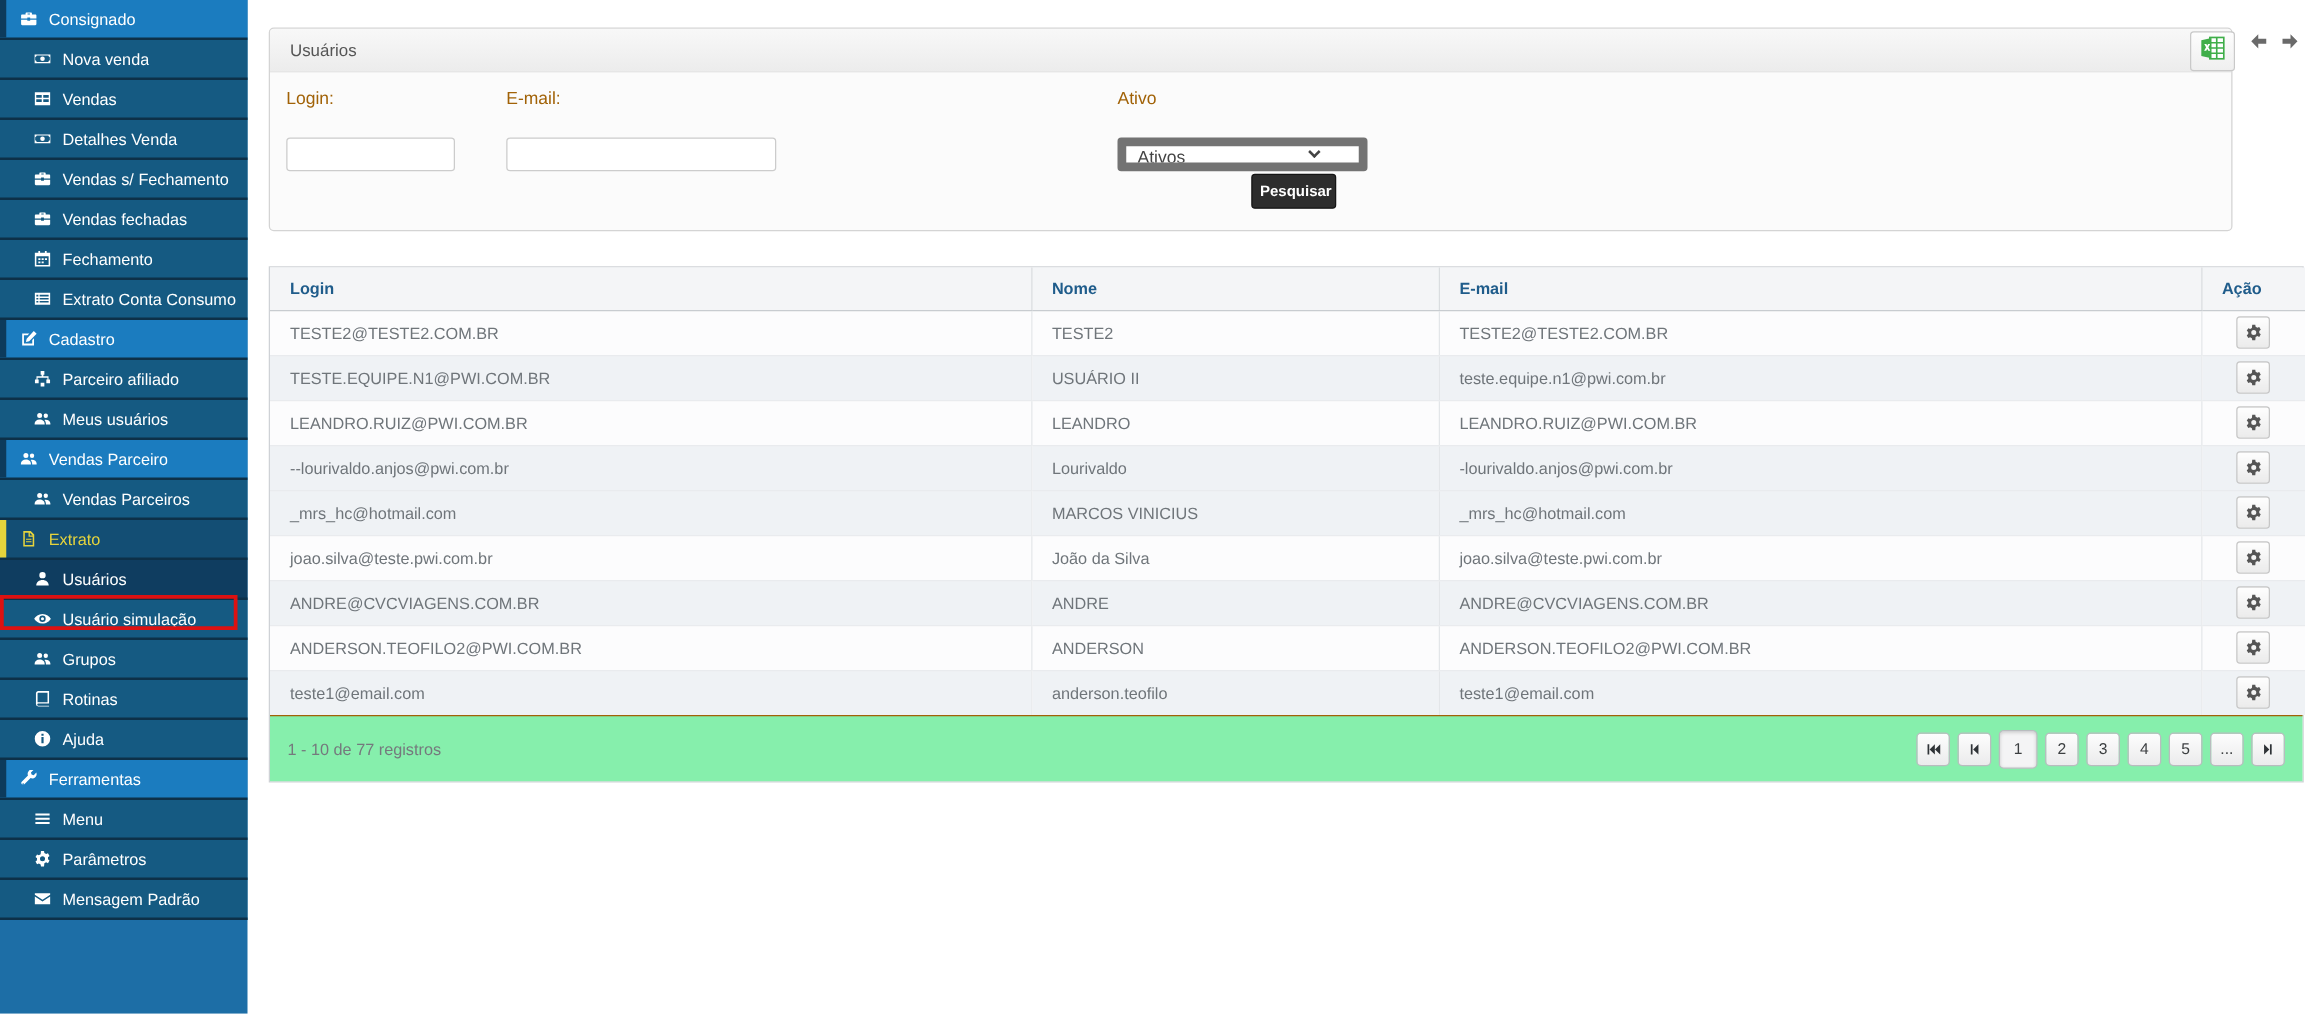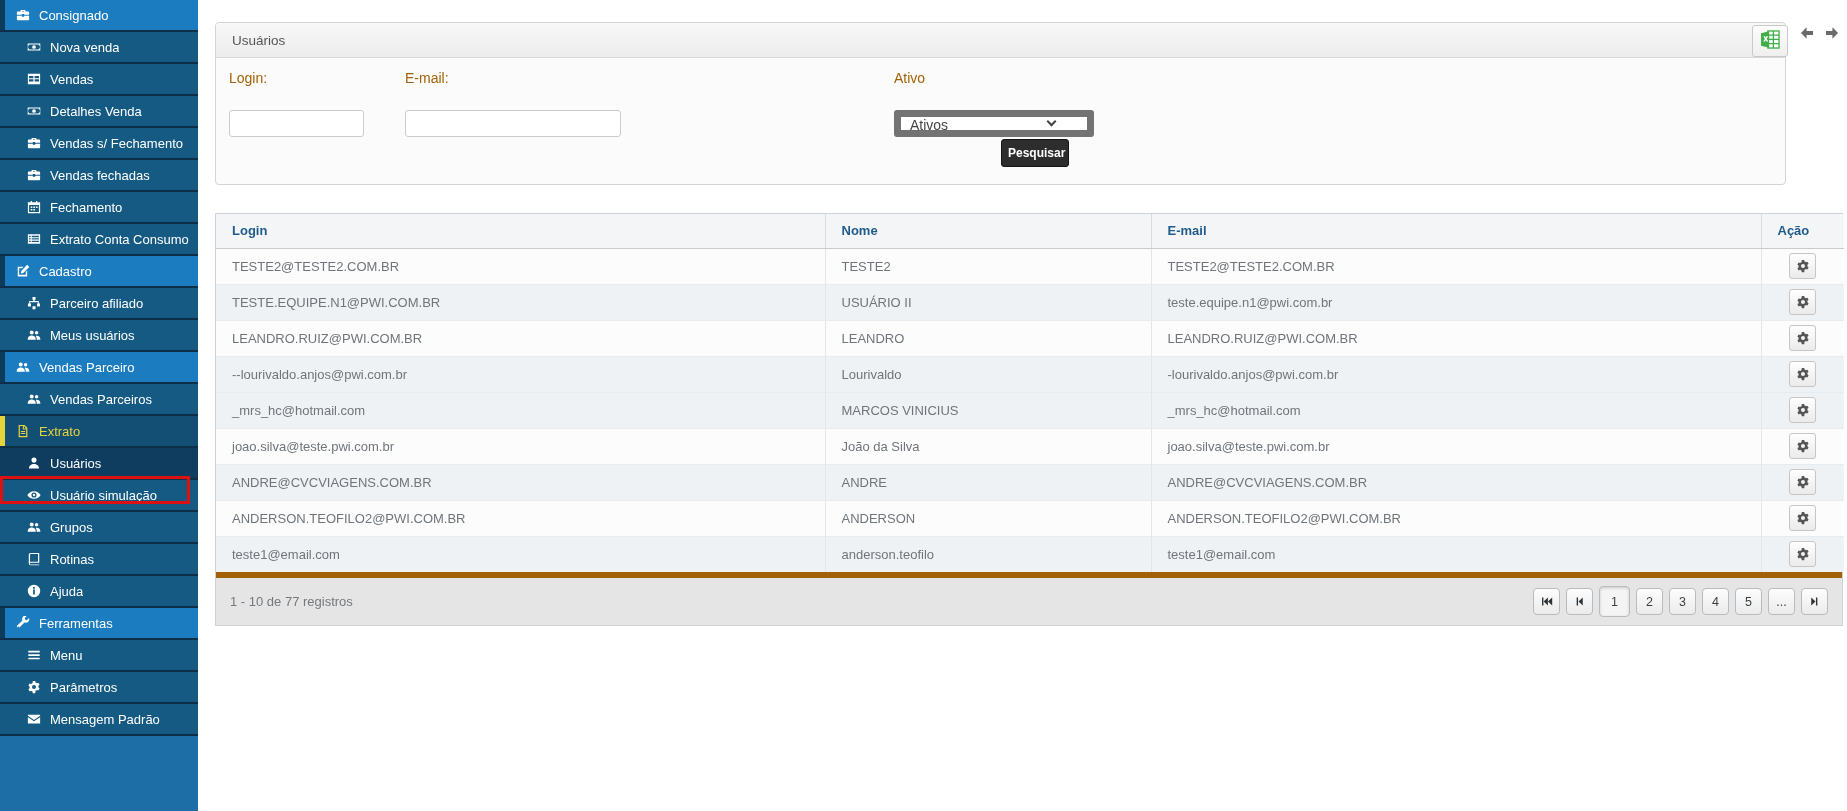--- a/index.html
+++ b/index.html
@@ -53,21 +53,21 @@
   .grid thead th:last-child { border-right:none;margin-left:16px; }
   .grid tbody td { height:36px; border-right:1px solid #e3e6e9; border-bottom:1px solid #e9ebee; color:#6f757a; font-size:13px;
     padding:0 0 0 16px; white-space:nowrap; overflow:hidden; }
   .grid tbody td:last-child { border-right:none; }
   .grid tbody tr:last-child td { border-bottom:none; }
   .grid tbody tr.odd td { background:#fcfcfd; }
   .grid tbody tr.even td { background:#eff2f5; }
   td.action-cell { text-align:center; padding:0 !important; }
   .gear-btn { width:27px; height:26px; border:1px solid #c6c6c6; border-radius:3px; background:linear-gradient(#fefefe,#ebebeb);
     color:#555; display:inline-flex; align-items:center; justify-content:center; cursor:pointer; padding:0; }
-  .grid-footer { display:flex; align-items:center; justify-content:space-between; height:53px; background:#e5e5e5; border-top:6px solid #a16207; padding:11px 14px; }
+  .grid-footer { display:flex; align-items:center; justify-content:space-between; height:53px; background:#86efac; border-top:1px solid #a16207; padding:11px 14px; }
   .records { color:#75797d; font-size:13px; }
   .pager { display:flex; gap:6px; align-items:center; }
   .page-btn { min-width:27px; height:27px; border:1px solid #b9bcbf; border-radius:4px; background:linear-gradient(#fdfdfd,#ebebec);
     color:#3c3f41; font-size:12.5px; display:inline-flex; align-items:center; justify-content:center; padding:0 5px; cursor:pointer; font-family:"Liberation Sans",sans-serif; }
   .page-btn.active { min-width:31px; height:31px; background:#f4f4f5; box-shadow:inset 0 1px 3px rgba(0,0,0,.18); }
   .page-btn .icon { display:inline-flex; color:#2f3337; }
 </style>
 </head>
 <body>
 

